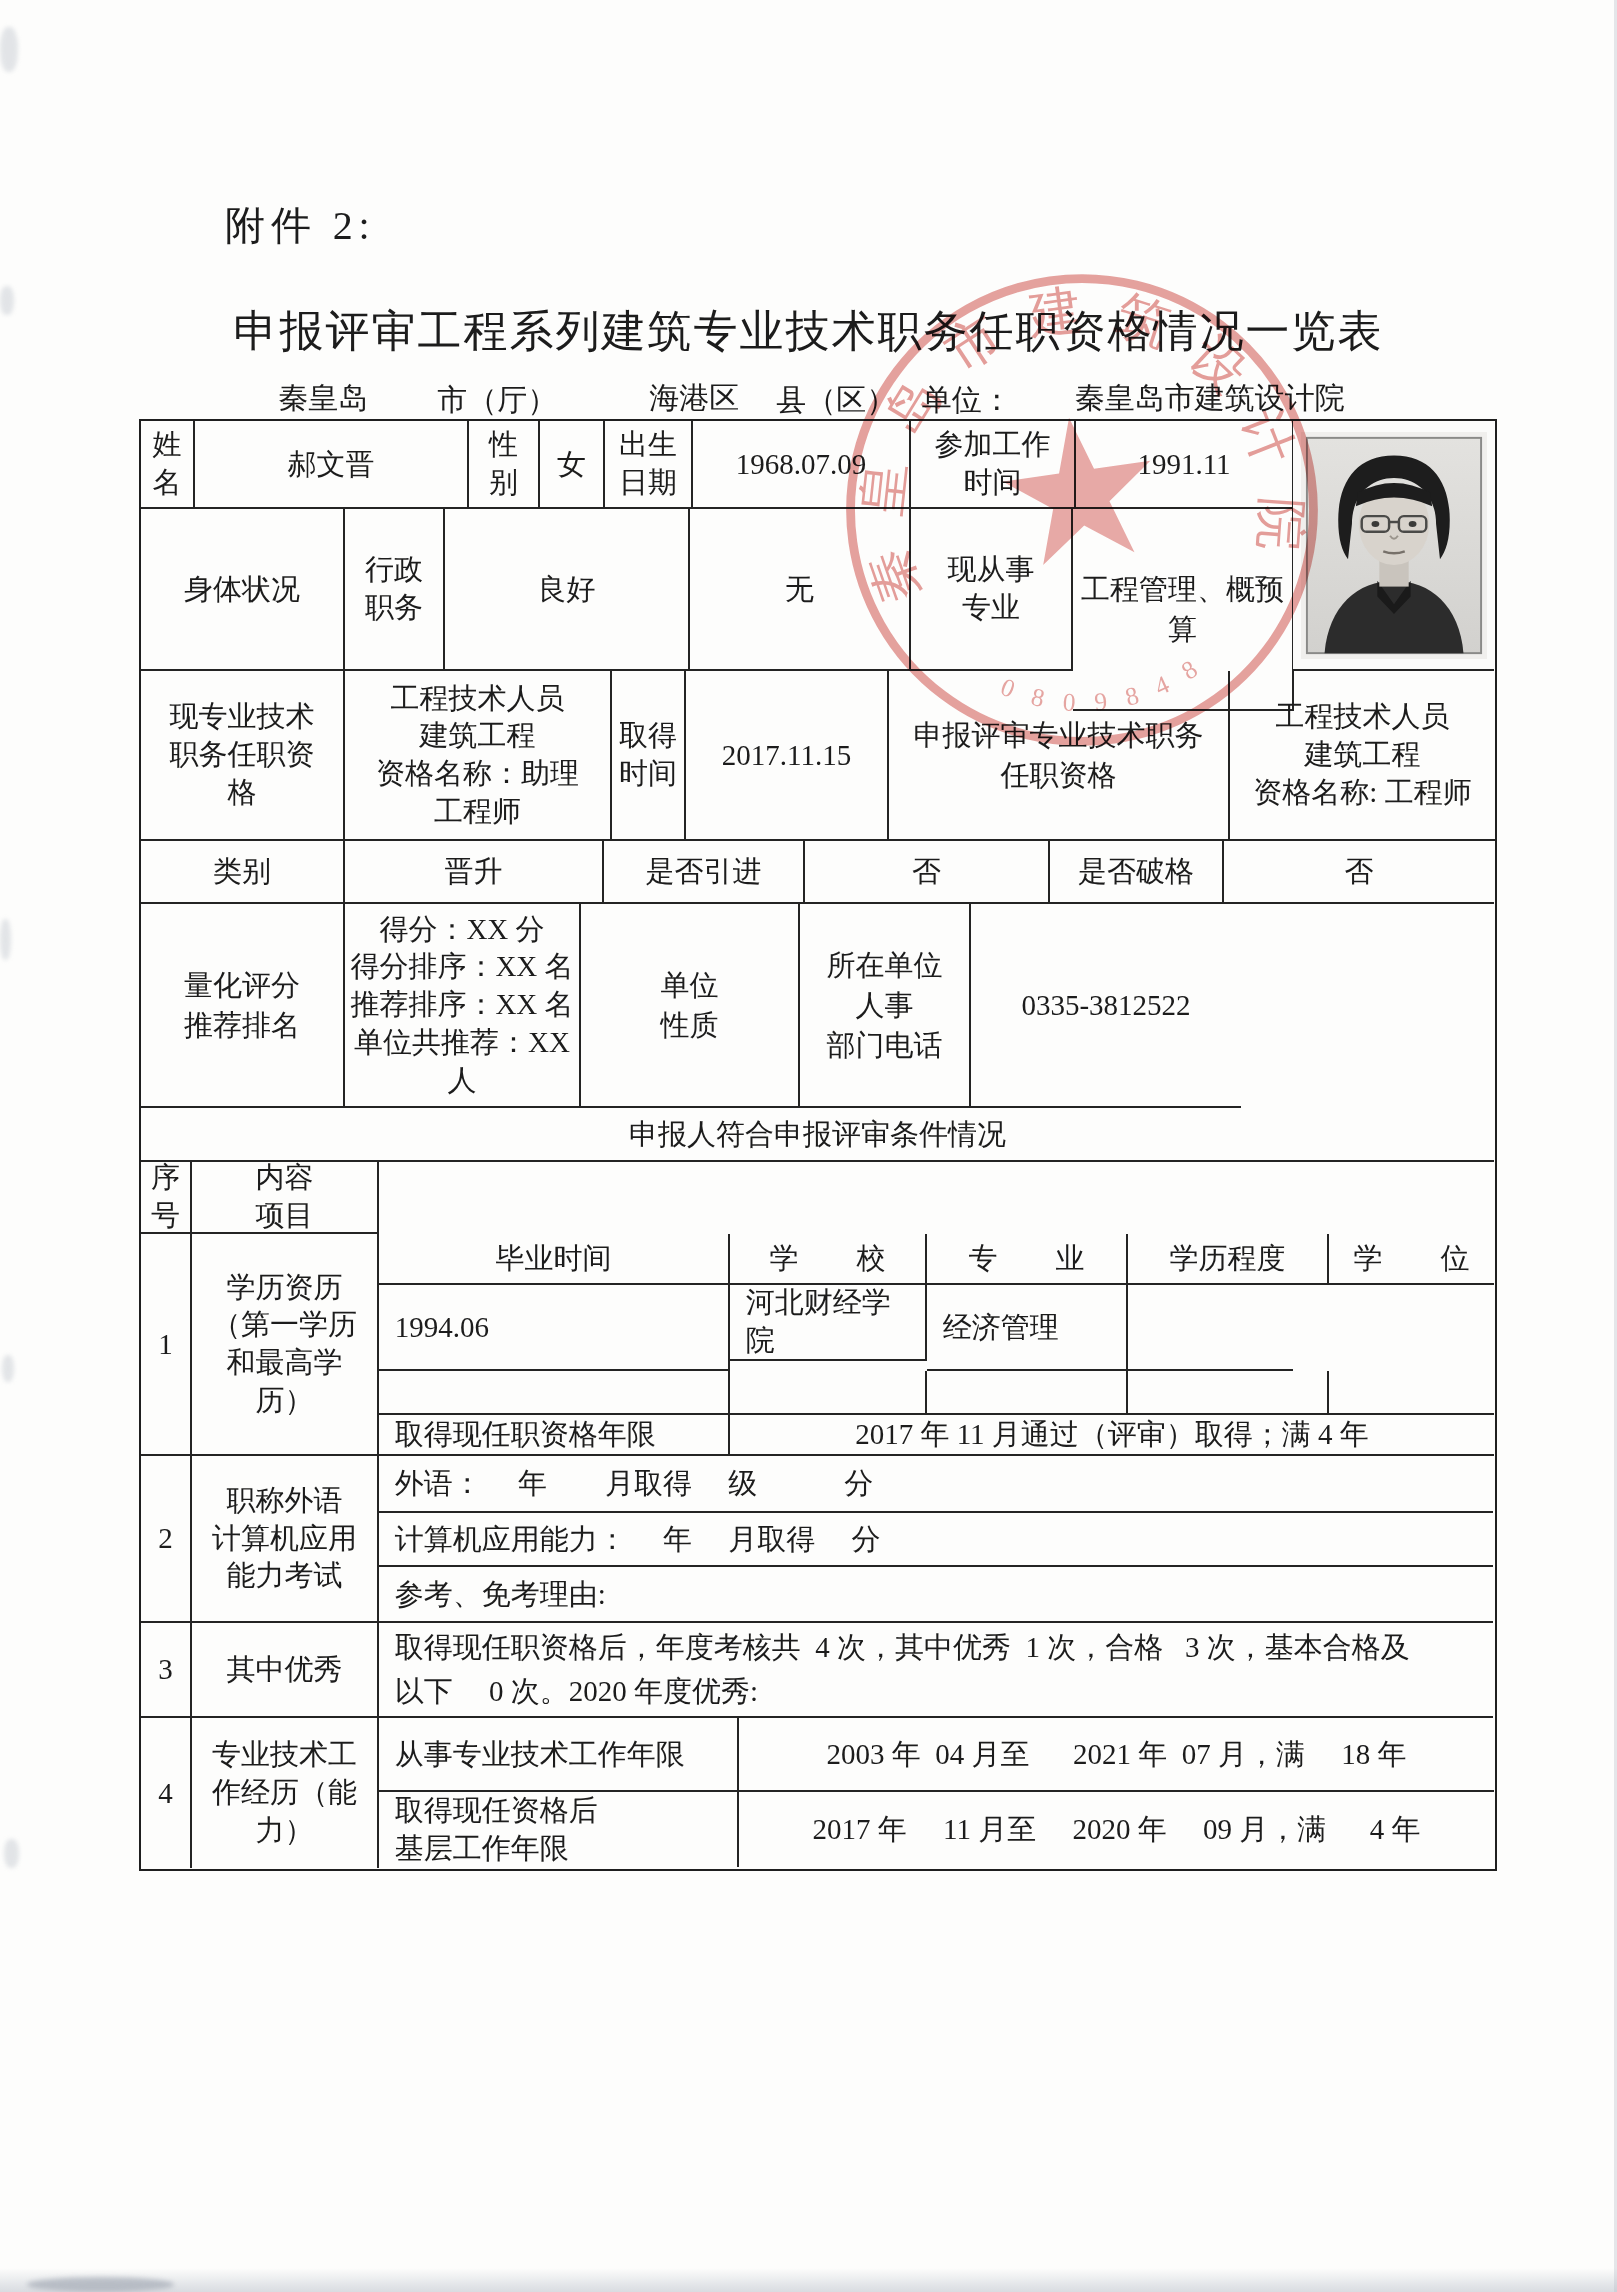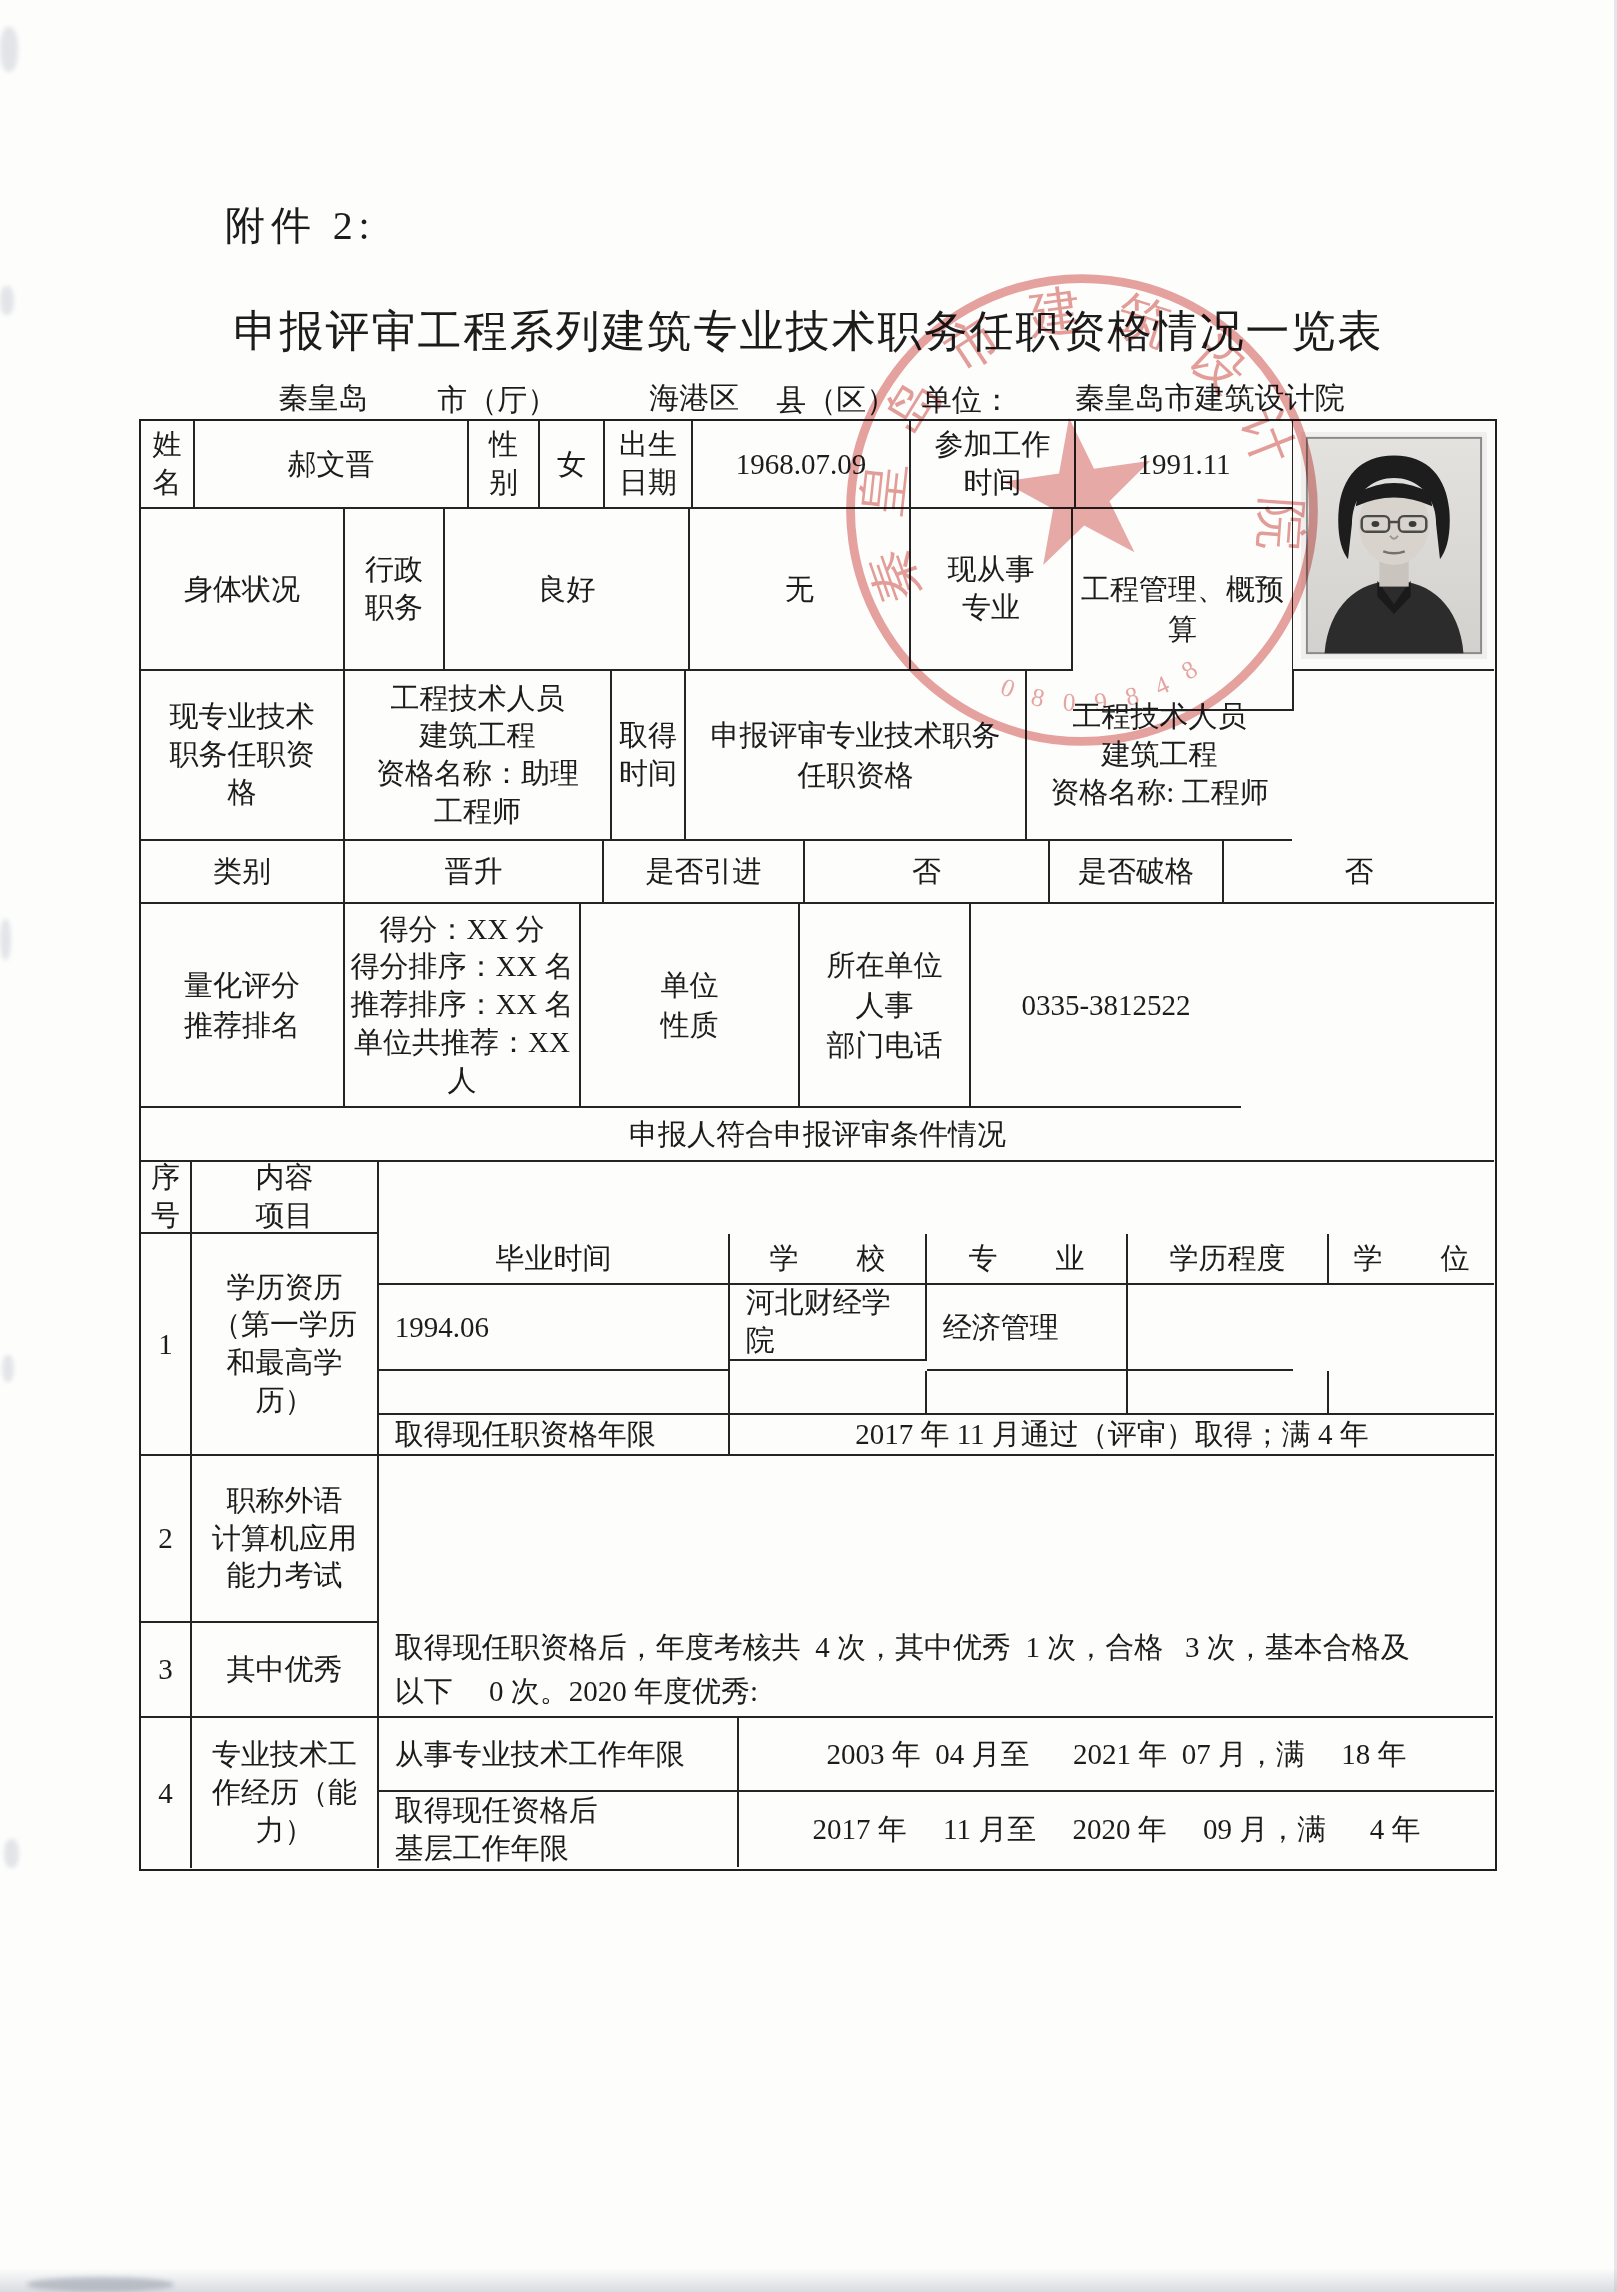--- a/index.html
+++ b/index.html
@@ -126,20 +126,21 @@
     <div class="band" style="height:170px">
       <div class="cell lh13" style="width:204px;height:170px">现专业技术
 职务任职资
 格</div>
       <div class="cell lh13" style="width:267px;height:170px">工程技术人员
 建筑工程
 资格名称：助理
 工程师</div>
       <div class="cell lh13" style="width:74px;height:170px">取得
 时间</div>
+      <div class="cell" style="width:203px;height:170px">2017.11.15</div>
       <div class="cell" style="width:341px;height:170px">申报评审专业技术职务
 任职资格</div>
       <div class="cell br0 lh13" style="width:265px;height:170px">工程技术人员
 建筑工程
 资格名称: 工程师</div>
     </div>
 
     <div class="band" style="height:63px">
       <div class="cell" style="width:204px;height:63px">类别</div>
       <div class="cell" style="width:259px;height:63px">晋升</div>
@@ -209,20 +210,31 @@
           <div class="cell br0 lh13" style="width:764px;height:41px">2017 年 11 月通过（评审）取得；满 4 年</div>
         </div>
       </div>
     </div>
 
     <div class="band" style="height:167px">
       <div class="cell" style="width:51px;height:167px">2</div>
       <div class="cell lh13" style="width:187px;height:167px">职称外语
 计算机应用
 能力考试</div>
+      <div class="col" style="width:1114px">
+        <div class="row" style="height:57px">
+          <div class="cell tl br0" style="width:1114px;height:57px">外语：　 年　　月取得　 级　　　分</div>
+        </div>
+        <div class="row" style="height:54px">
+          <div class="cell tl br0" style="width:1114px;height:54px">计算机应用能力：　 年　 月取得　 分</div>
+        </div>
+        <div class="row" style="height:56px">
+          <div class="cell tl br0" style="width:1114px;height:56px">参考、免考理由:</div>
+        </div>
+      </div>
     </div>
 
     <div class="band" style="height:95px">
       <div class="cell" style="width:51px;height:95px">3</div>
       <div class="cell" style="width:187px;height:95px">其中优秀</div>
       <div class="cell tl br0" style="width:1114px;height:95px;line-height:1.5">取得现任职资格后，年度考核共  4 次，其中优秀  1 次，合格   3 次，基本合格及
 以下　 0 次。2020 年度优秀:</div>
     </div>
 
     <div class="band" style="height:150px">

